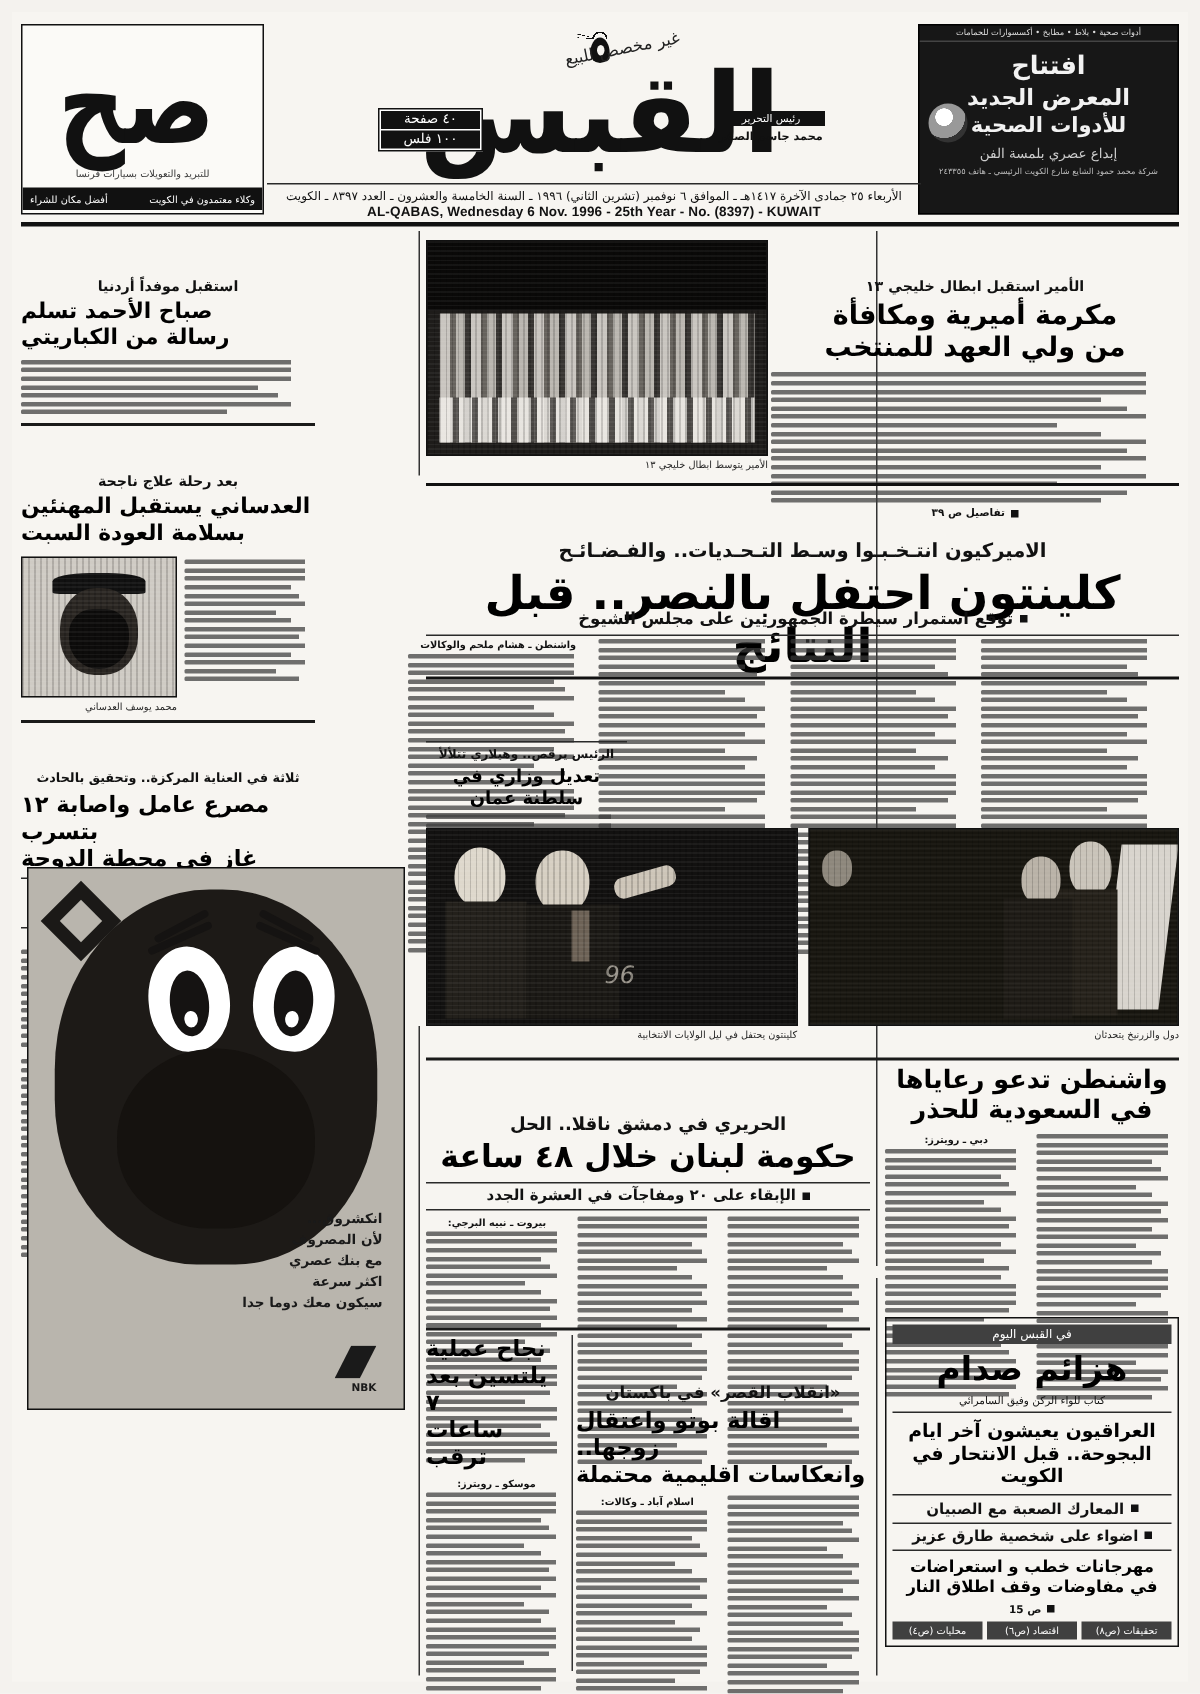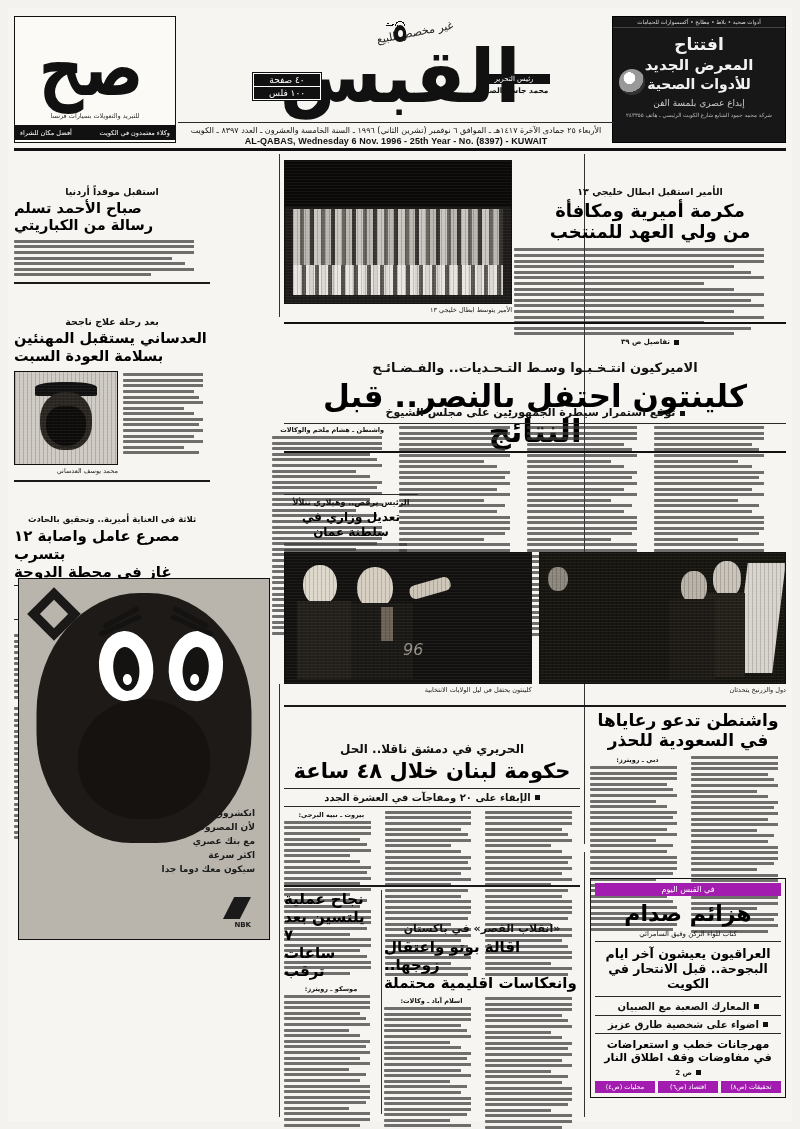--- a/index.html
+++ b/index.html
@@ -161,21 +161,21 @@
     background:
       repeating-linear-gradient(0deg,rgba(255,255,255,.05) 0 1px,transparent 1px 3px),
       repeating-linear-gradient(90deg,rgba(0,0,0,.16) 0 1px,transparent 1px 4px);
   }
 
   
   .mainband{border-top:2px solid #111;border-bottom:2px solid #111;}
 
   
   .boxed{border:1px solid #111;}
-  .blackbar{background:#a21caf;color:#fff;text-align:center;font-size:8px;padding:2px 0;}
+  .blackbar{background:#404040;color:#fff;text-align:center;font-size:8px;padding:2px 0;}
   .sq-bullet{display:inline-block;width:5px;height:5px;background:#111;margin-left:4px;vertical-align:middle;}
 
   
   .cartoon{
     position:relative;background:#b9b5ad;overflow:hidden;border:1px solid #111;
   }
   .cartoon .head{
     position:absolute;left:50%;transform:translateX(-50%);top:14px;
     width:215px;height:250px;background:#1d1a17;border-radius:48% 48% 44% 44%;
   }
@@ -337,21 +337,21 @@
               <div class="noise"></div>
             </div>
             <div class="caption ar" style="margin-top:2px;">محمد يوسف العدساني</div>
           </div>
         </div>
       </div>
 
       <div class="hline" style="margin-top:5px;"></div>
 
       <div style="margin-top:4px;">
-        <div class="kicker ar" style="font-size:8.5px;">ثلاثة في العناية أميرية.. وتحقيق بالحادث</div>
+        <div class="kicker ar" style="font-size:8.5px;">ثلاثة في العناية المركزة.. وتحقيق بالحادث</div>
         <div class="hl-md ar" style="margin-top:3px;font-size:15px;">مصرع عامل واصابة ١٢ بتسرب</div>
         <div class="hl-md ar" style="font-size:15px;">غاز في محطة الدوحة</div>
         <div class="hline-thin" style="margin-top:4px;"></div>
         <div class="bullet-line ar" style="margin-top:18px;font-family:Liberation Mono, monospace;">
           <span class="sq-bullet"></span><span>قتل صديقه ليستولي على المهر</span>
         </div>
         <div class="hline-thin" style="margin-top:3px;"></div>
         <div style="display:flex;gap:6px;margin-top:4px;">
           <div class="body-lines" style="flex:1;">
             <i></i>
@@ -1047,21 +1047,21 @@
         <span class="sq-bullet"></span><span>المعارك الصعبة مع الصبيان</span>
       </div>
       <div class="hline-thin" style="margin-top:3px;"></div>
       <div class="bullet-line ar" style="margin-top:3px;font-size:10px;">
         <span class="sq-bullet"></span><span>اضواء على شخصية طارق عزيز</span>
       </div>
       <div class="hline-thin" style="margin-top:3px;"></div>
       <div class="hl-sm ar" style="margin-top:4px;font-size:11px;">مهرجانات خطب و استعراضات</div>
       <div class="hl-sm ar" style="font-size:11px;">في مفاوضات وقف اطلاق النار</div>
       <div class="refline ar ctr" style="margin-top:4px;">
-        <span class="sq-bullet"></span><span>ص 2</span>
+        <span class="sq-bullet"></span><span>ص 15</span>
       </div>
       <div style="display:flex;gap:3px;margin-top:4px;">
         <div class="blackbar" style="flex:1;font-size:6.5px;">تحقيقات (ص٨)</div>
         <div class="blackbar" style="flex:1;font-size:6.5px;">اقتصاد (ص٦)</div>
         <div class="blackbar" style="flex:1;font-size:6.5px;">محليات (ص٤)</div>
       </div>
     </div>
 
   </div>
 </div>

